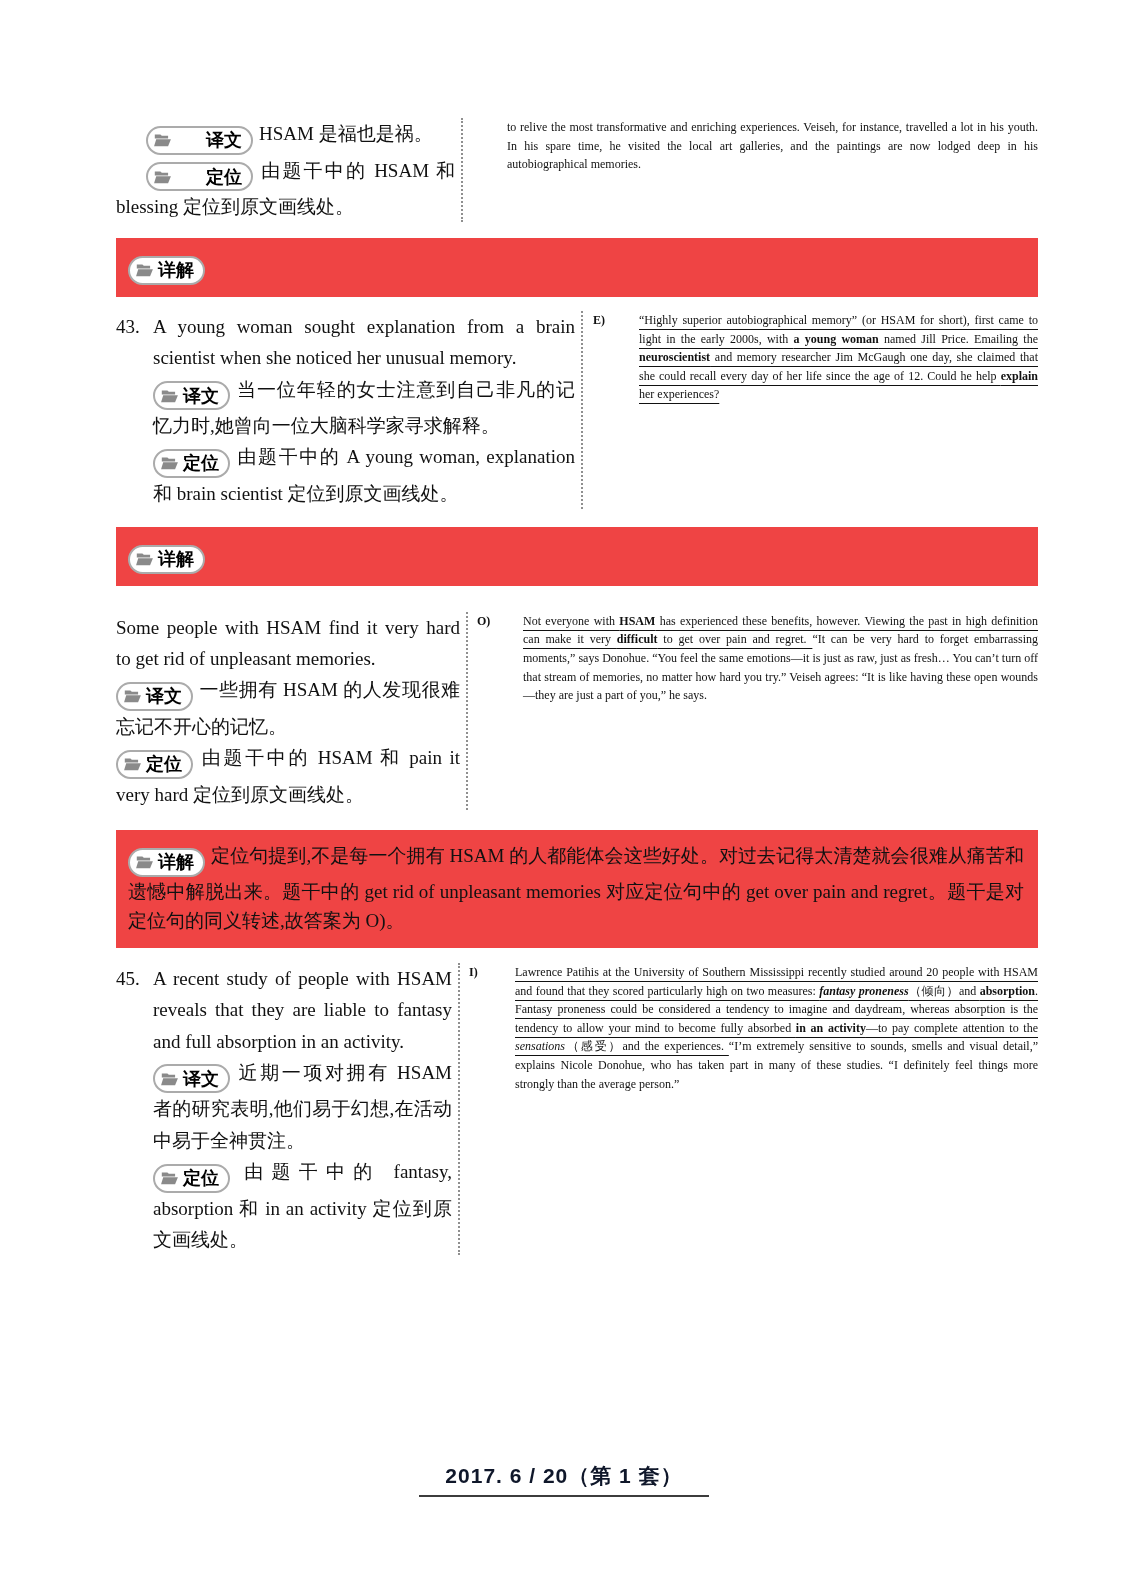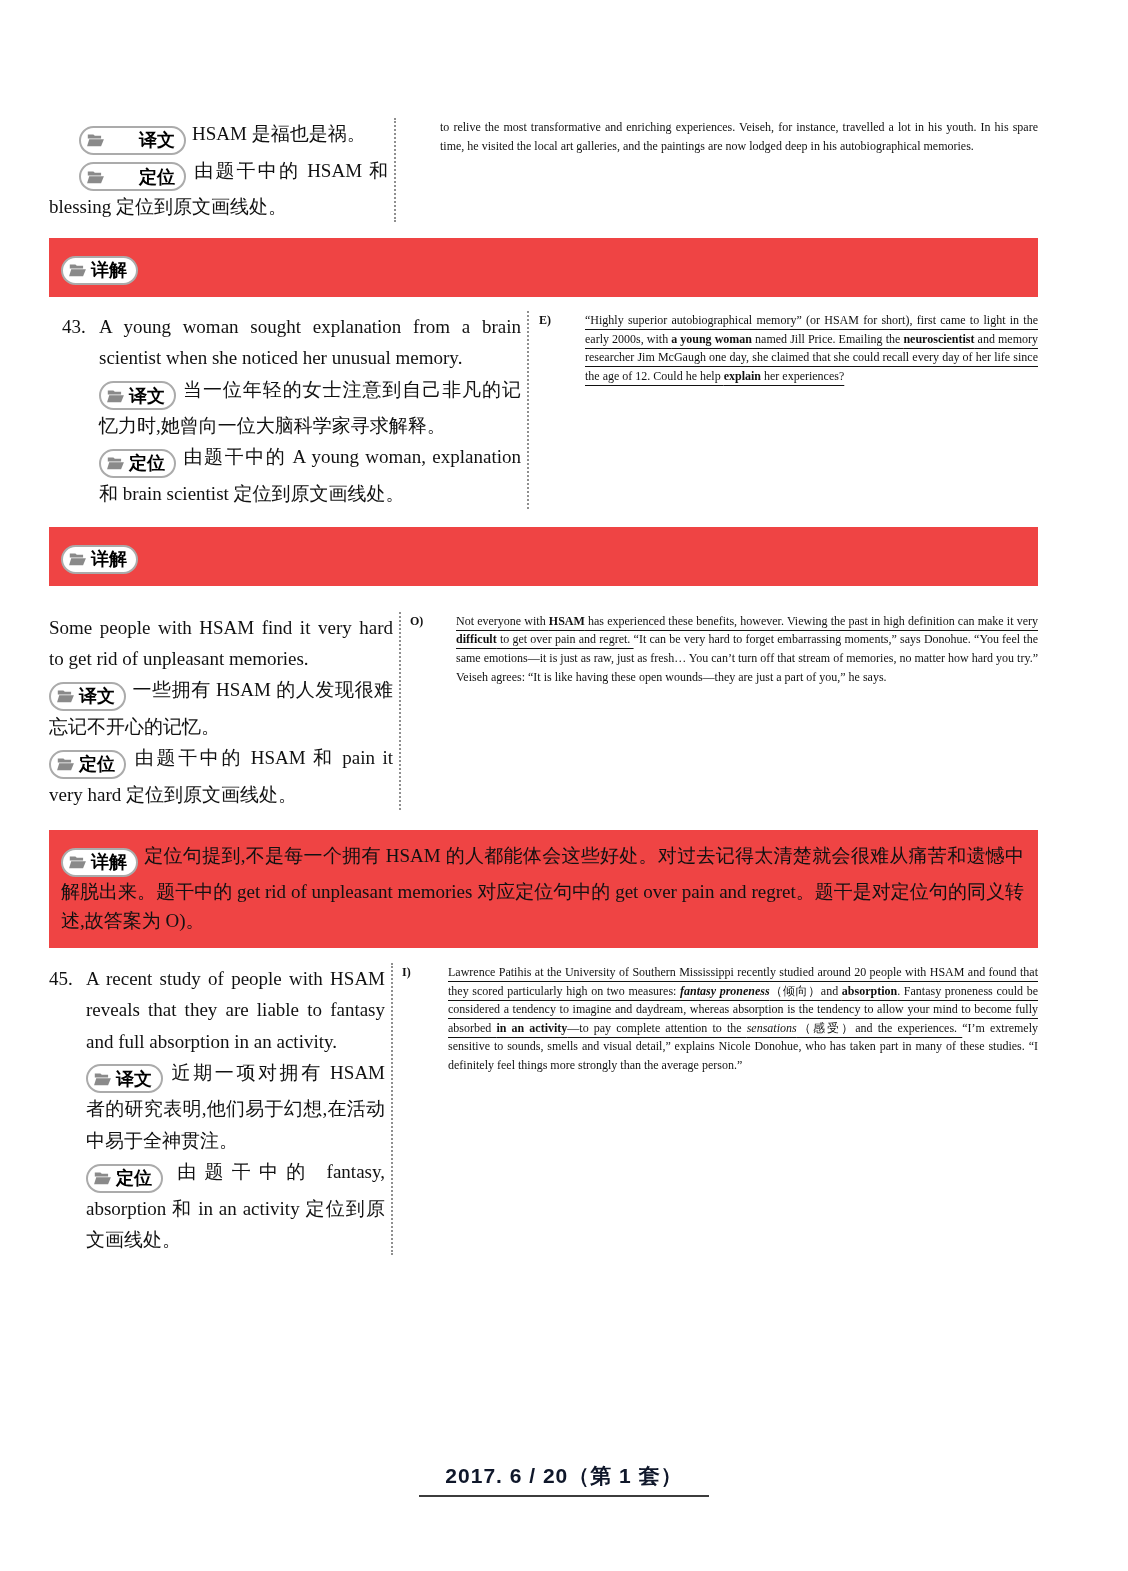--- a/index.html
+++ b/index.html
@@ -1,19 +1,19 @@
 <!DOCTYPE html>
 <html lang="zh"><head>
 <meta charset="utf-8">
 <style>
   * { margin:0; padding:0; box-sizing:border-box; }
   html,body { background:#fff; }
   body { font-family:"Liberation Serif","DejaVu Serif",serif; color:#111; }
   .page { position:relative; width:1128px; height:1571px; background:#fff; overflow:hidden; }
-  .content { padding:118px 90px 0 49px; }
+  .content { padding:118px 90px 0 116px; }
 
   
   .section { display:flex; align-items:stretch; }
   .col { text-align:justify; }
   .left  { flex:none; }
   .right { flex:1; }
   .divider { flex:none; width:0; border-left:2px dotted #8f8f8f; }
 
   .sec-top .left  { width:345px; padding-right:6px; }
   .sec-top .right { padding-left:44px; }
@@ -50,21 +50,21 @@
   .opt-text { flex:1; text-align:justify; }
 
   .ul { text-decoration:underline; text-underline-offset:5px; text-decoration-thickness:1px; }
 
   
   .explain-box {
     background:#ef4444; padding:11px 14px 12px 12px;
     font-size:19px; line-height:1.56; text-align:justify;
   }
 
-  .mb16{margin-bottom:16px;} .mb14{margin-bottom:14px;} .mb18{margin-bottom:18px;margin-left:13px;}
+  .mb16{margin-bottom:16px;} .mb14{margin-bottom:14px;} .mb18{margin-bottom:18px;}
   .mb26{margin-bottom:26px;} .mb20{margin-bottom:20px;} .mb15{margin-bottom:15px;}
 
   .footer {
     position:absolute; top:1462px; left:0; width:100%;
     text-align:center;
   }
   .footer-text {
     display:inline-block; padding:0 26px 5px 26px;
     border-bottom:2px solid #3c3c3c;
     font-family:"Liberation Sans","DejaVu Sans",sans-serif;

